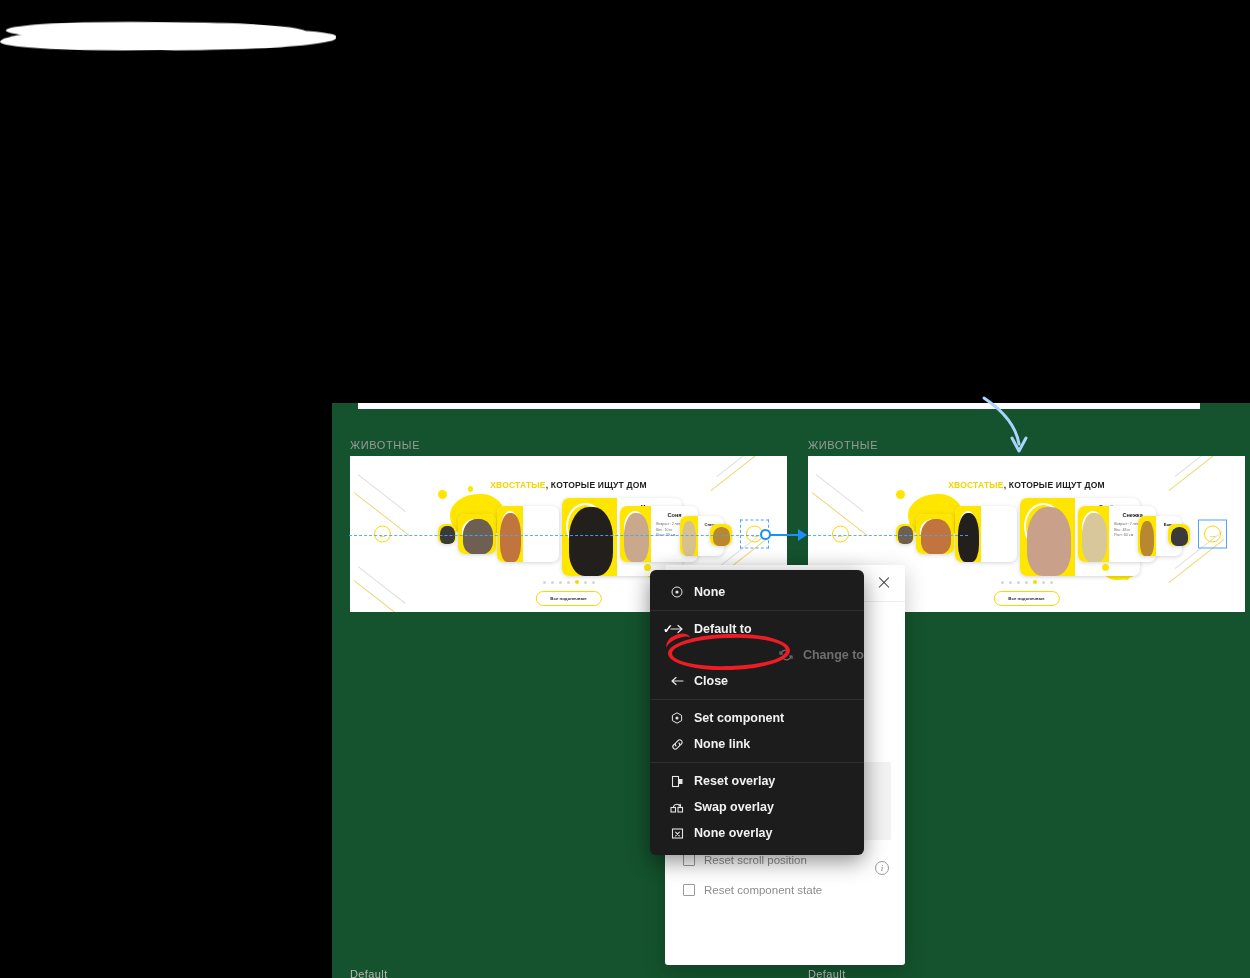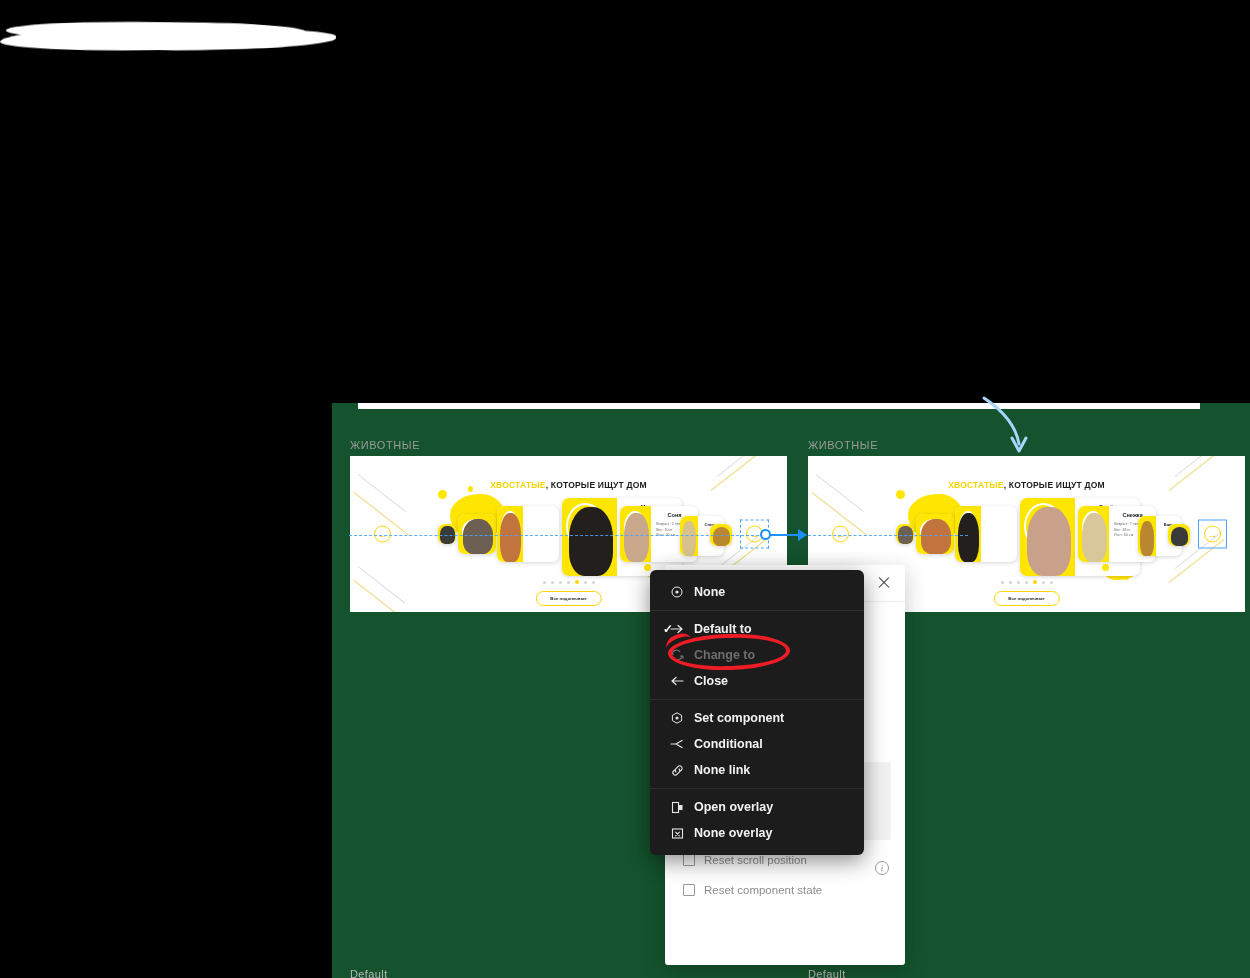--- a/index.html
+++ b/index.html
@@ -193,21 +193,21 @@
     font-size: 12.5px; font-weight: 700; color: #f2f2f2;
     cursor: pointer; white-space: nowrap;
   }
   .mi .tick {
     position: absolute; left: 13px; width: 12px; color: #fff; font-size: 12px;
   }
   .mi .mico {
     width: 22px; display:inline-flex; align-items:center; justify-content:center;
     margin-right: 6px; color: #e6e6e6;
   }
-  .mi.disabled { color: #6e6e6e; }
+  .mi.disabled { color: #6e6e6e; justify-content: flex-end; }
   .mi.disabled .mico { color: #6e6e6e; }
 
   
   .red-circle {
     position: absolute; left: 668px; top: 634px;
     width: 122px; height: 36px;
     border: 4px solid #ee1c25;
     border-radius: 50% / 52%;
     transform: rotate(-1.5deg);
     z-index: 60; pointer-events: none;
@@ -492,46 +492,49 @@
         <span class="mico">
           <svg width="12" height="13" viewBox="0 0 12 13">
               <path d="M6 .8l4.6 2.6v5.2L6 11.2 1.4 8.6V3.4z" fill="none" stroke="currentColor" stroke-width="1"></path>
               <circle cx="6" cy="6" r="1.5" fill="currentColor"></circle>
             </svg>
         </span>
         <span>Set component</span>
       </div>
       <div class="mi">
         <span class="mico">
-          <svg width="14" height="12" viewBox="0 0 14 12">
-              <path d="M1 6h5M6 6l6-3.5M6 6l6 3.5" fill="none" stroke="currentColor" stroke-width="1.2" stroke-linecap="round"></path>
-            </svg>
-        </span>
-        <span>Conditional</span>
-      </div>
-      <div class="mi">
-        <span class="mico">
           <svg width="13" height="13" viewBox="0 0 13 13">
               <path d="M5 8a2.4 2.4 0 010-3.4l2-2a2.4 2.4 0 013.4 3.4l-1 1" fill="none" stroke="currentColor" stroke-width="1.1" stroke-linecap="round"></path>
               <path d="M8 5a2.4 2.4 0 010 3.4l-2 2A2.4 2.4 0 012.6 7l1-1" fill="none" stroke="currentColor" stroke-width="1.1" stroke-linecap="round"></path>
             </svg>
         </span>
         <span>None link</span>
       </div>
     </div>
 
     <div class="menu-sec">
       <div class="mi">
         <span class="mico">
           <svg width="13" height="13" viewBox="0 0 13 13">
               <rect x="1.5" y="1.5" width="6" height="10" fill="none" stroke="currentColor" stroke-width="1.1"></rect>
               <rect x="7" y="4" width="4.5" height="5" fill="currentColor"></rect>
             </svg>
         </span>
-        <span>Open overlay</span>
+        <span>Reset overlay</span>
+      </div>
+      <div class="mi">
+        <span class="mico">
+          <svg width="14" height="13" viewBox="0 0 14 13">
+              <rect x="1" y="6.5" width="4.5" height="4.5" fill="none" stroke="currentColor" stroke-width="1.1"></rect>
+              <rect x="8" y="6.5" width="4.5" height="4.5" fill="none" stroke="currentColor" stroke-width="1.1"></rect>
+              <path d="M3.5 5.5C4.5 2.5 9 2.5 10.5 5" fill="none" stroke="currentColor" stroke-width="1.1" stroke-linecap="round"></path>
+              <path d="M8.8 4.8l1.9.4-.5-1.9" fill="none" stroke="currentColor" stroke-width="1.1" stroke-linecap="round" stroke-linejoin="round"></path>
+            </svg>
+        </span>
+        <span>Swap overlay</span>
       </div>
       <div class="mi">
         <span class="mico">
           <svg width="13" height="13" viewBox="0 0 13 13">
               <rect x="1.5" y="2" width="10" height="9" fill="none" stroke="currentColor" stroke-width="1.1"></rect>
               <path d="M4.6 5.1l3.8 3.8M8.4 5.1L4.6 8.9" stroke="currentColor" stroke-width="1.1" stroke-linecap="round"></path>
             </svg>
         </span>
         <span>None overlay</span>
       </div>

